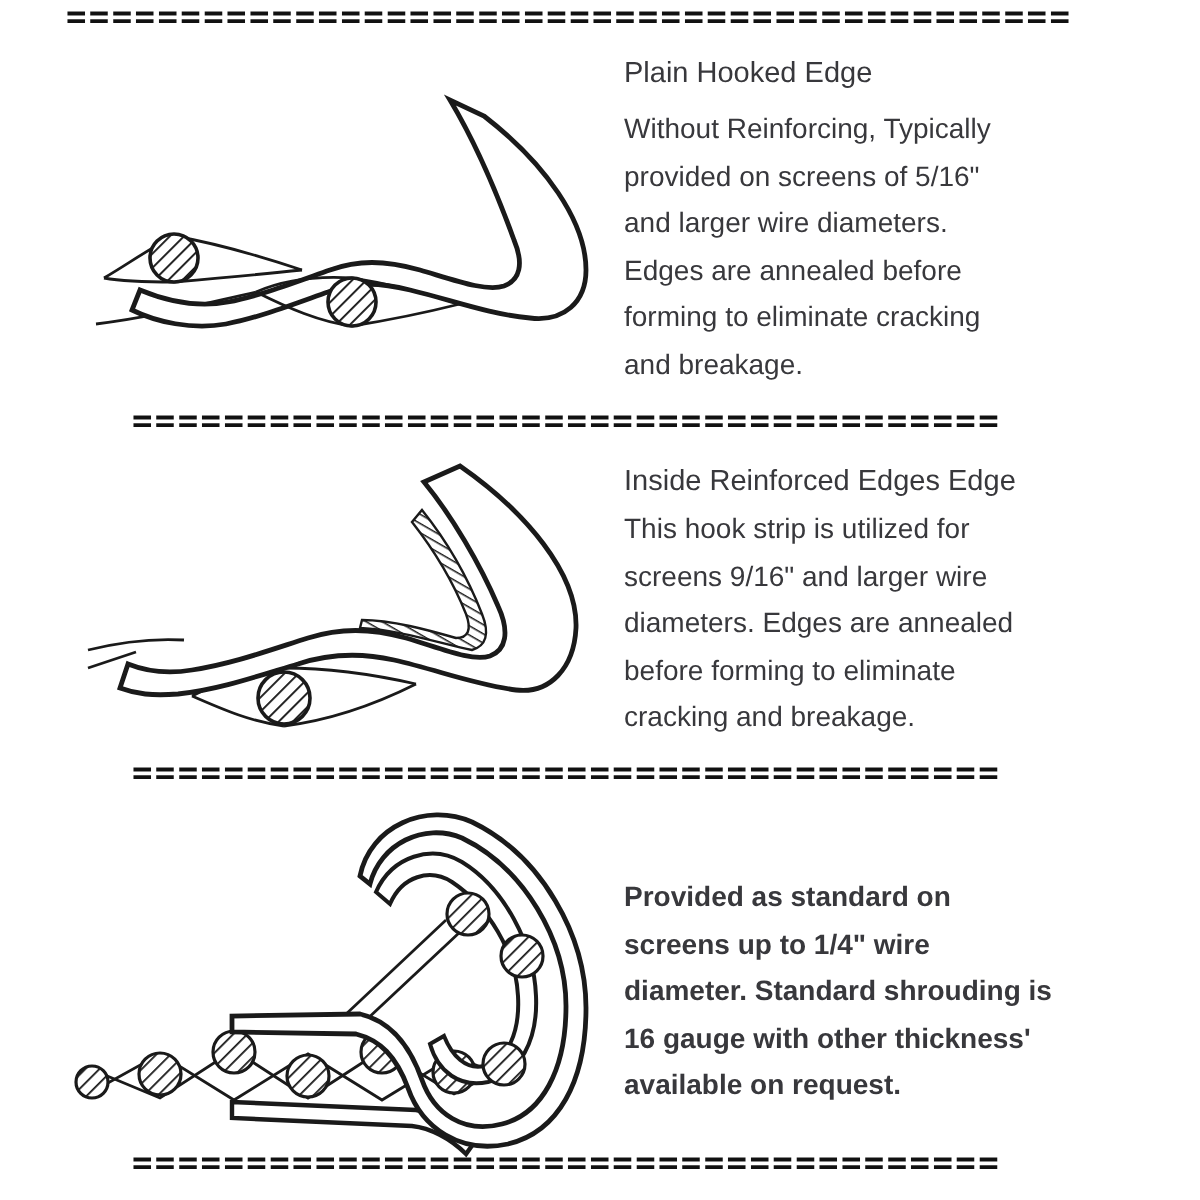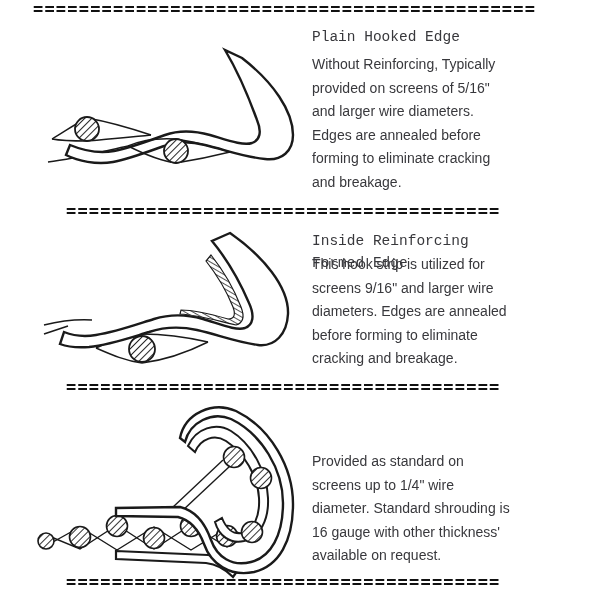--- a/index.html
+++ b/index.html
@@ -7,21 +7,21 @@
     position:relative;width:600px;height:600px;background:#ffffff;overflow:hidden;
     font-family:"Liberation Sans",sans-serif;color:#38383c;
   }
   .sep{
     position:absolute;height:16px;overflow:hidden;white-space:nowrap;
     font-family:"DejaVu Sans Mono",monospace;font-weight:bold;font-size:17px;
     line-height:14px;letter-spacing:1.2px;color:#111111;
   }
   .heading{
     position:absolute;left:312px;width:215px;font-size:14.5px;line-height:21.5px;
-    white-space:pre-line;color:#38383c;font-family:Liberation Mono, monospace;
+    white-space:pre-line;color:#38383c;
   }
   .bodytext{
     position:absolute;left:312px;width:215px;font-size:14px;line-height:23.5px;
     white-space:pre-line;color:#38383c;
   }
   .illus{position:absolute;}
   svg{display:block;}
 </style>
 </head>
 <body>
@@ -68,21 +68,21 @@
       </g>
       <g>
         <circle cx="57" cy="91" r="12" fill="#ffffff"></circle>
         <circle cx="57" cy="91" r="12" fill="url(#h1)" stroke="#1a1a1a" stroke-width="1.8"></circle>
         <circle cx="146" cy="113" r="12" fill="#ffffff"></circle>
         <circle cx="146" cy="113" r="12" fill="url(#h1)" stroke="#1a1a1a" stroke-width="1.8"></circle>
       </g>
     </svg>
   </div>
 
-  <div class="heading" style="top:231px;">Inside Reinforcing Formed Edge</div>
+  <div class="heading" style="top:231px;">Inside Reinforced Edges Edge</div>
   <div class="bodytext" style="top:253px;">This hook strip is utilized for
 screens 9/16" and larger wire
 diameters. Edges are annealed
 before forming to eliminate
 cracking and breakage.</div>
 
   <div class="illus" style="left:30px;top:222px;">
     <svg width="280" height="160" viewBox="0 0 280 160">
       <defs>
         <pattern id="h2" width="5" height="5" patternUnits="userSpaceOnUse" patternTransform="rotate(45)">
@@ -108,21 +108,21 @@
            C 190 102 206 109 215 106 C 223 103 225 94 219 81 C 210 60 196 36 182 19 Z" fill="#ffffff" stroke="#1a1a1a" stroke-width="2.4"></path>
       <path d="M 150 92 C 170 93 191 100 206 103 C 213 101 215 95 211 85 C 204 67 193 48 181 33
            L 176 39 C 187 53 197 70 203 85 C 206 93 204 97 198 97 C 184 93 166 88 151 88 Z" fill="url(#h2s)" stroke="#1a1a1a" stroke-width="1.2"></path>
       <g>
         <circle cx="112" cy="127" r="13" fill="#ffffff"></circle>
         <circle cx="112" cy="127" r="13" fill="url(#h2)" stroke="#1a1a1a" stroke-width="1.8"></circle>
       </g>
     </svg>
   </div>
 
-  <div class="bodytext" style="top:450px;">Provided as standard on
+  <div class="bodytext" style="top:437px;font-weight:bold;">Provided as standard on
 screens up to 1/4" wire
 diameter. Standard shrouding is
 16 gauge with other thickness'
 available on request.</div>
 
   <div class="illus" style="left:30px;top:398px;">
     <svg width="280" height="185" viewBox="0 0 280 185">
       <defs>
         <pattern id="h3" width="5" height="5" patternUnits="userSpaceOnUse" patternTransform="rotate(45)">
           <rect width="5" height="5" fill="#ffffff"></rect>

